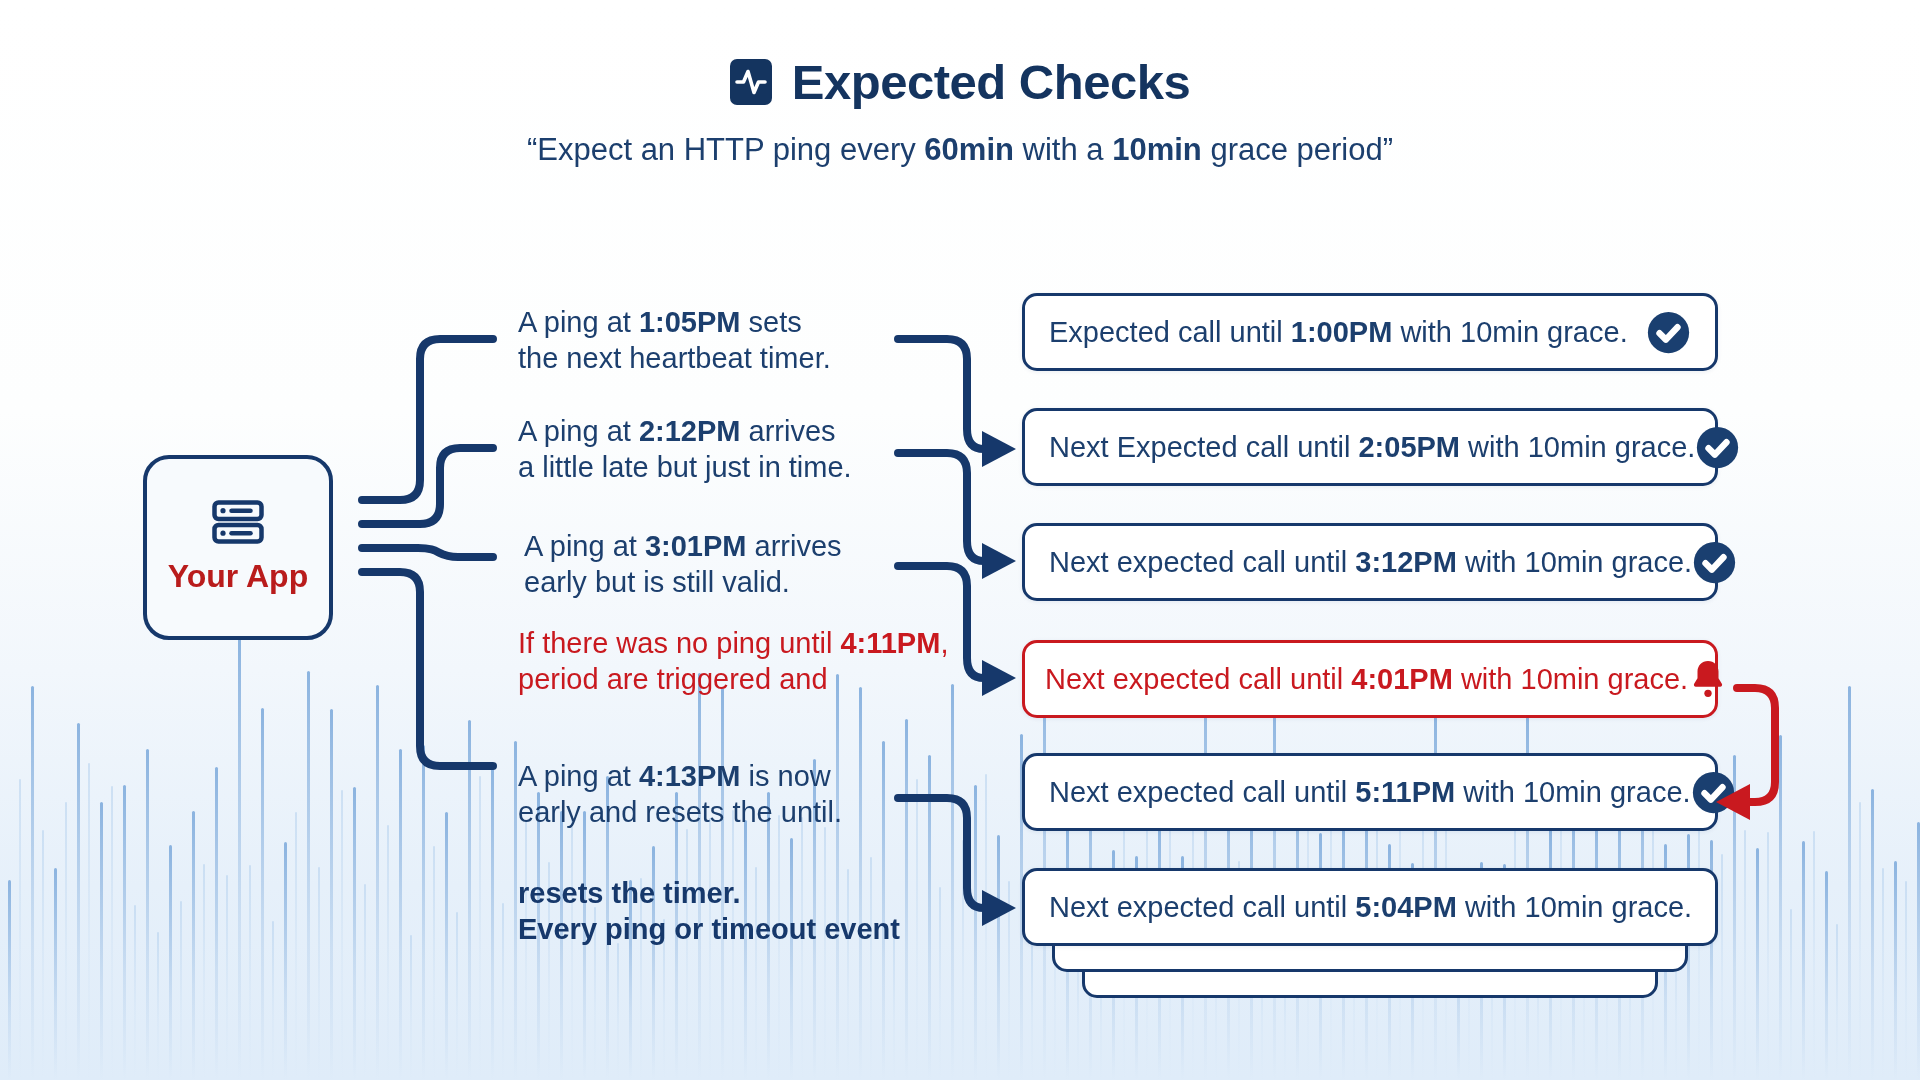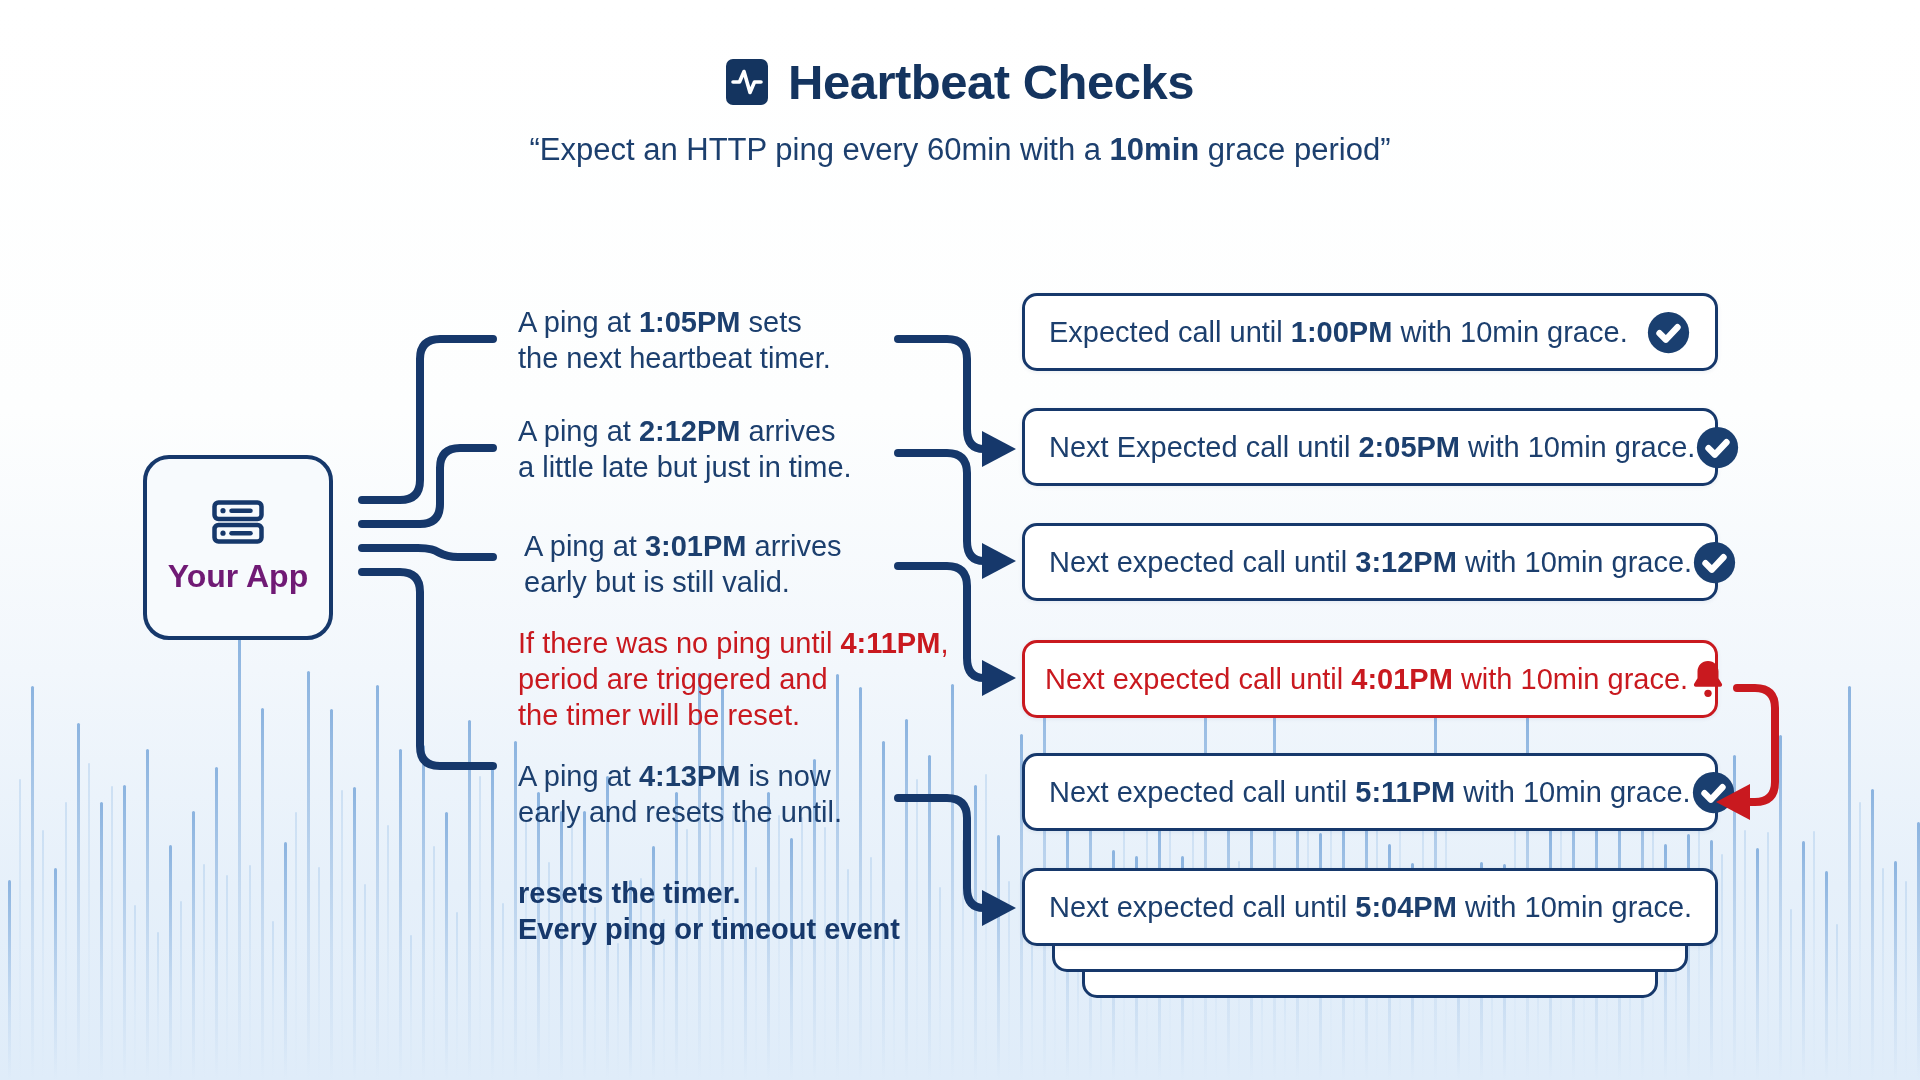--- a/index.html
+++ b/index.html
@@ -17,21 +17,21 @@
   
   .waveform{position:absolute;left:0;top:0;width:1920px;height:1080px;z-index:1;}
   .wbar{position:absolute;bottom:0;border-radius:2px;}
   
   .app-node{
     position:absolute;left:143px;top:455px;width:190px;height:185px;z-index:4;
     background:#f7fafd;border:4.5px solid #16386b;border-radius:26px;
     display:flex;flex-direction:column;align-items:center;justify-content:center;gap:14px;
     box-sizing:border-box;
   }
-  .app-label{font-size:32px;font-weight:700;color:#701a75;}
+  .app-label{font-size:32px;font-weight:700;color:#b91c1c;}
   
   .note{position:absolute;left:518px;width:460px;font-size:29px;line-height:36px;color:#1c3f6e;z-index:4;}
   .note.red{color:#c9191f;}
   .note.allbold{font-weight:700;color:#16386b;}
   .note .ln{white-space:pre;}
   
   .cbox{
     position:absolute;left:1022px;width:696px;height:78px;z-index:3;
     background:#ffffff;border:3.5px solid #16386b;border-radius:15px;
     display:flex;align-items:center;box-sizing:border-box;
@@ -249,23 +249,23 @@
   </svg>
 
   <div class="header">
     <div class="title-row">
       <span style="display:inline-flex;">
         <svg width="42" height="46" viewBox="0 0 42 46">
           <rect x="0" y="0" width="42" height="46" rx="7" fill="#14345f"></rect>
           <polyline points="7,23 13.5,23 18,12.5 24,33.5 28.5,23 35,23" fill="none" stroke="#ffffff" stroke-width="3.6" stroke-linecap="round" stroke-linejoin="round"></polyline>
         </svg>
       </span>
-      <span class="title">Heartbeat Checks</span>
+      <span class="title">Expected Checks</span>
     </div>
-    <div class="subtitle"><span>“Expect an HTTP ping every </span><span style="font-weight: 400;">60min</span><span> with a </span><span style="font-weight: 700;">10min</span><span> grace period”</span></div>
+    <div class="subtitle"><span>“Expect an HTTP ping every </span><span style="font-weight: 700;">60min</span><span> with a </span><span style="font-weight: 700;">10min</span><span> grace period”</span></div>
   </div>
 
   <div class="app-node">
     <span style="display:inline-flex;">
       <svg width="52" height="44" viewBox="0 0 52 44">
         <g fill="none" stroke="#16386b" stroke-width="4.5">
           <rect x="2.5" y="2.5" width="47" height="16.5" rx="4"></rect>
           <rect x="2.5" y="25" width="47" height="16.5" rx="4"></rect>
         </g>
         <circle cx="11" cy="10.7" r="2.6" fill="#16386b"></circle>
@@ -285,21 +285,20 @@
     <div class="ln"><span>A ping at </span><span style="font-weight: 700;">2:12PM</span><span> arrives</span></div>
     <div class="ln"><span>a little late but just in time.</span></div>
   </div>
   <div class="note" style="top:528px;left:524px;">
     <div class="ln"><span>A ping at </span><span style="font-weight: 700;">3:01PM</span><span> arrives</span></div>
     <div class="ln"><span>early but is still valid.</span></div>
   </div>
   <div class="note red" style="top:625px;">
     <div class="ln"><span>If there was no ping until </span><span style="font-weight: 700;">4:11PM</span><span>,</span></div>
     <div class="ln"><span>period are triggered and</span></div>
-    <div class="ln"><span>the timer will be reset.</span></div>
   </div>
   <div class="note" style="top:758px;">
     <div class="ln"><span>A ping at </span><span style="font-weight: 700;">4:13PM</span><span> is now</span></div>
     <div class="ln"><span>early and resets the until.</span></div>
   </div>
   <div class="note allbold" style="top:875px;">
     <div class="ln"><span style="font-weight: 700;">resets the timer.</span></div>
     <div class="ln"><span style="font-weight: 700;">Every ping or timeout event</span></div>
   </div>
 

